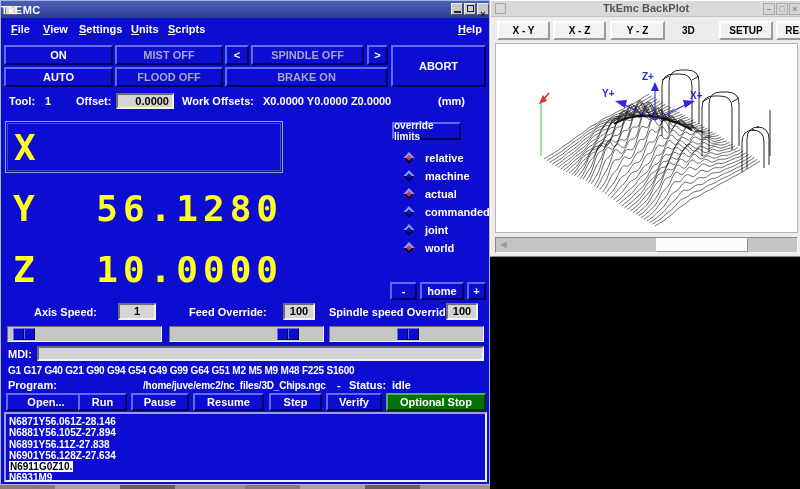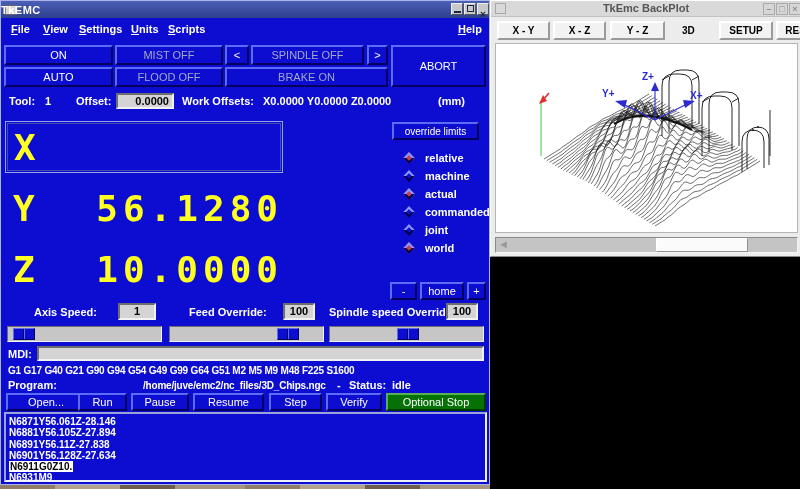--- a/index.html
+++ b/index.html
@@ -20,21 +20,21 @@
       border:1px solid; border-color:#efefef #555 #555 #efefef; text-align:center; }
   .gmin { width:7px; height:2px; background:#1b2540; margin:7px auto 0; }
   .gmax { width:7px; height:7px; border:1px solid #1b2540; margin:1px auto; }
   .gclose { color:#1b2540; font-size:10px; line-height:9px; font-weight:bold; }
 
   #menubar { left:0; top:17px; width:488px; height:23px; background:#0d0dd1; }
   .menu-item { position:absolute; top:5px; color:#fff; font-weight:bold; font-size:11px; }
   .menu-item u { text-decoration:underline; }
 
   .blue-btn { position:absolute; background:#0d0dd1; border:2px solid;
-      border-color:#5d6cf5 #02025e #02025e #5d6cf5; color:#fff; font-weight:normal;
+      border-color:#5d6cf5 #02025e #02025e #5d6cf5; color:#fff; font-weight:bold;
       font-size:11px; display:flex; align-items:center; justify-content:center; }
   .blue-btn.dis { color:#a3a9c4; }
   .green-btn { background:#067206; border-color:#56b056 #023802 #023802 #56b056; }
 
   .lbl { position:absolute; color:#fff; font-weight:bold; font-size:11px; white-space:pre; }
   .sunken { position:absolute; background:#d4d4d4; border:2px solid;
       border-color:#6e6e6e #f2f2f2 #f2f2f2 #6e6e6e; color:#000; font-weight:bold;
       font-size:11px; }
   .valbox { text-align:center; line-height:12px; }
 
@@ -150,21 +150,21 @@
     </div>
     <div class="dro-row" style="top:184px;height:46px;align-items:center">
       <span class="ax">Y</span>
       <span class="val">56.1280</span>
     </div>
     <div class="dro-row" style="top:245px;height:46px;align-items:center">
       <span class="ax">Z</span>
       <span class="val">10.0000</span>
     </div>
 
-    <div class="blue-btn" style="left:391px;top:121px;width:87px;height:18px;font-size:10px">override limits</div>
+    <div class="blue-btn" style="left:391px;top:121px;width:69px;height:18px;font-size:10px">override limits</div>
 
     <div class="radio-row sel" style="top:150px">
         <div class="diam"></div>
         <span class="rl">relative</span>
       </div>
     <div class="radio-row" style="top:168px">
         <div class="diam"></div>
         <span class="rl">machine</span>
       </div>
     <div class="radio-row sel" style="top:186px">

